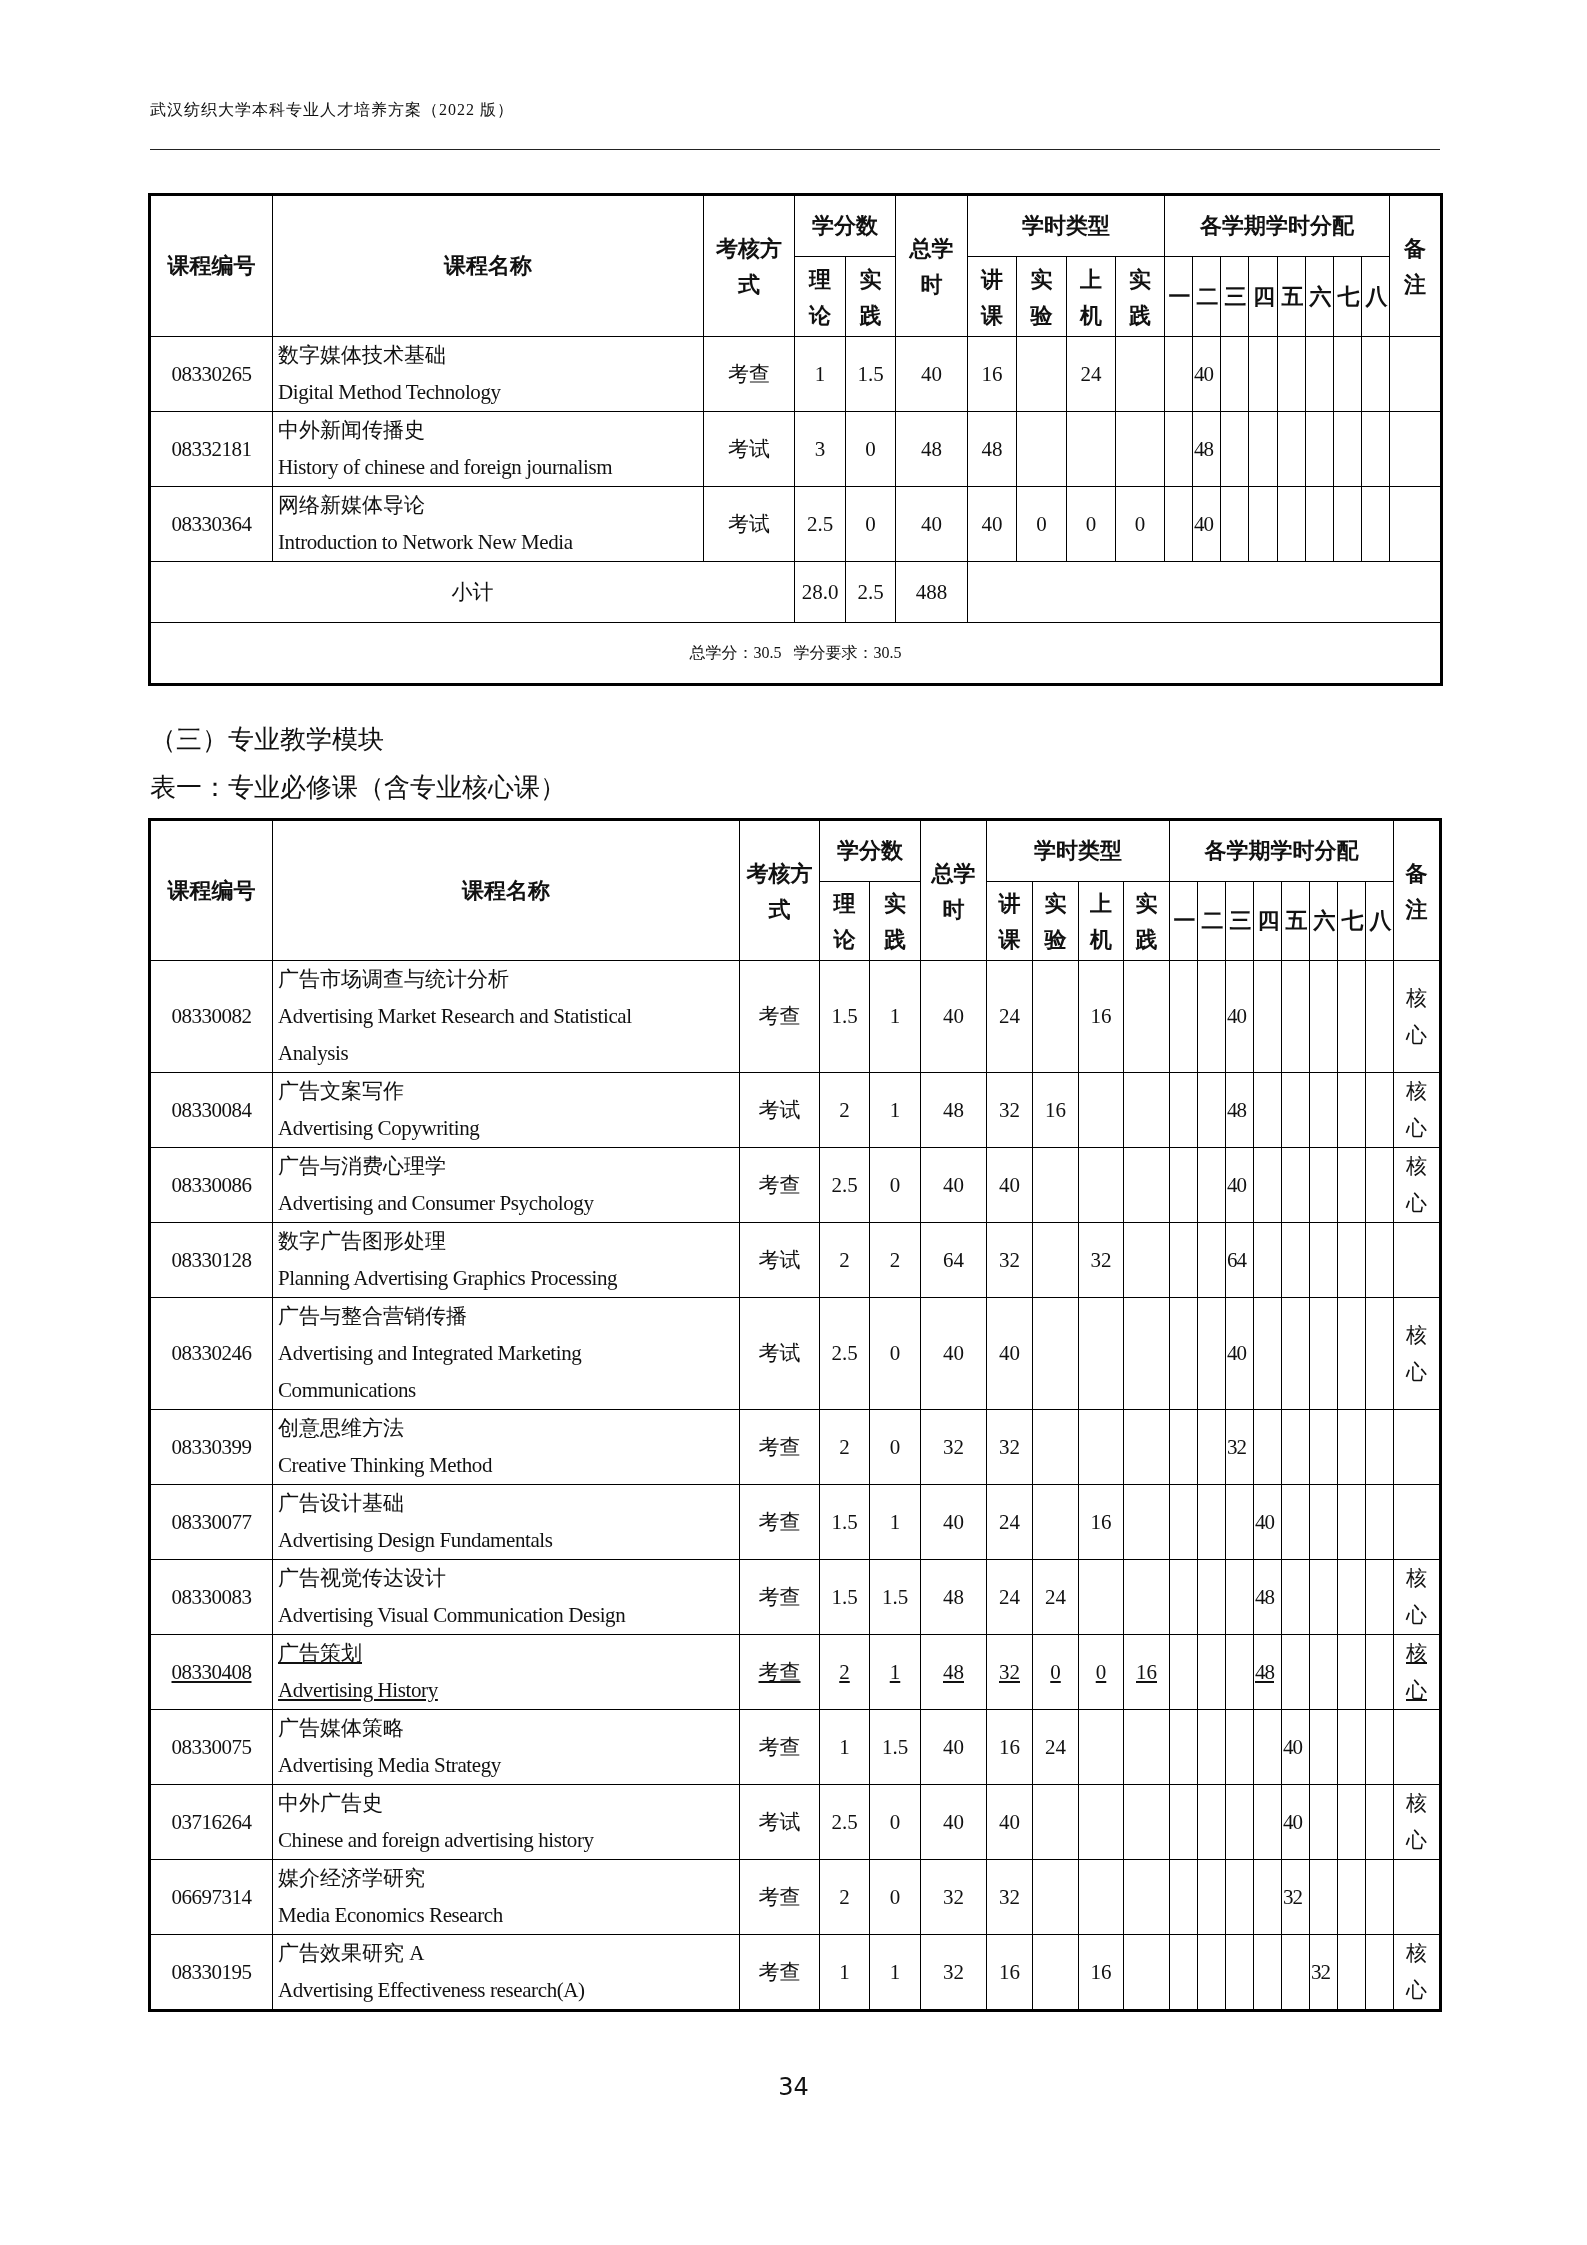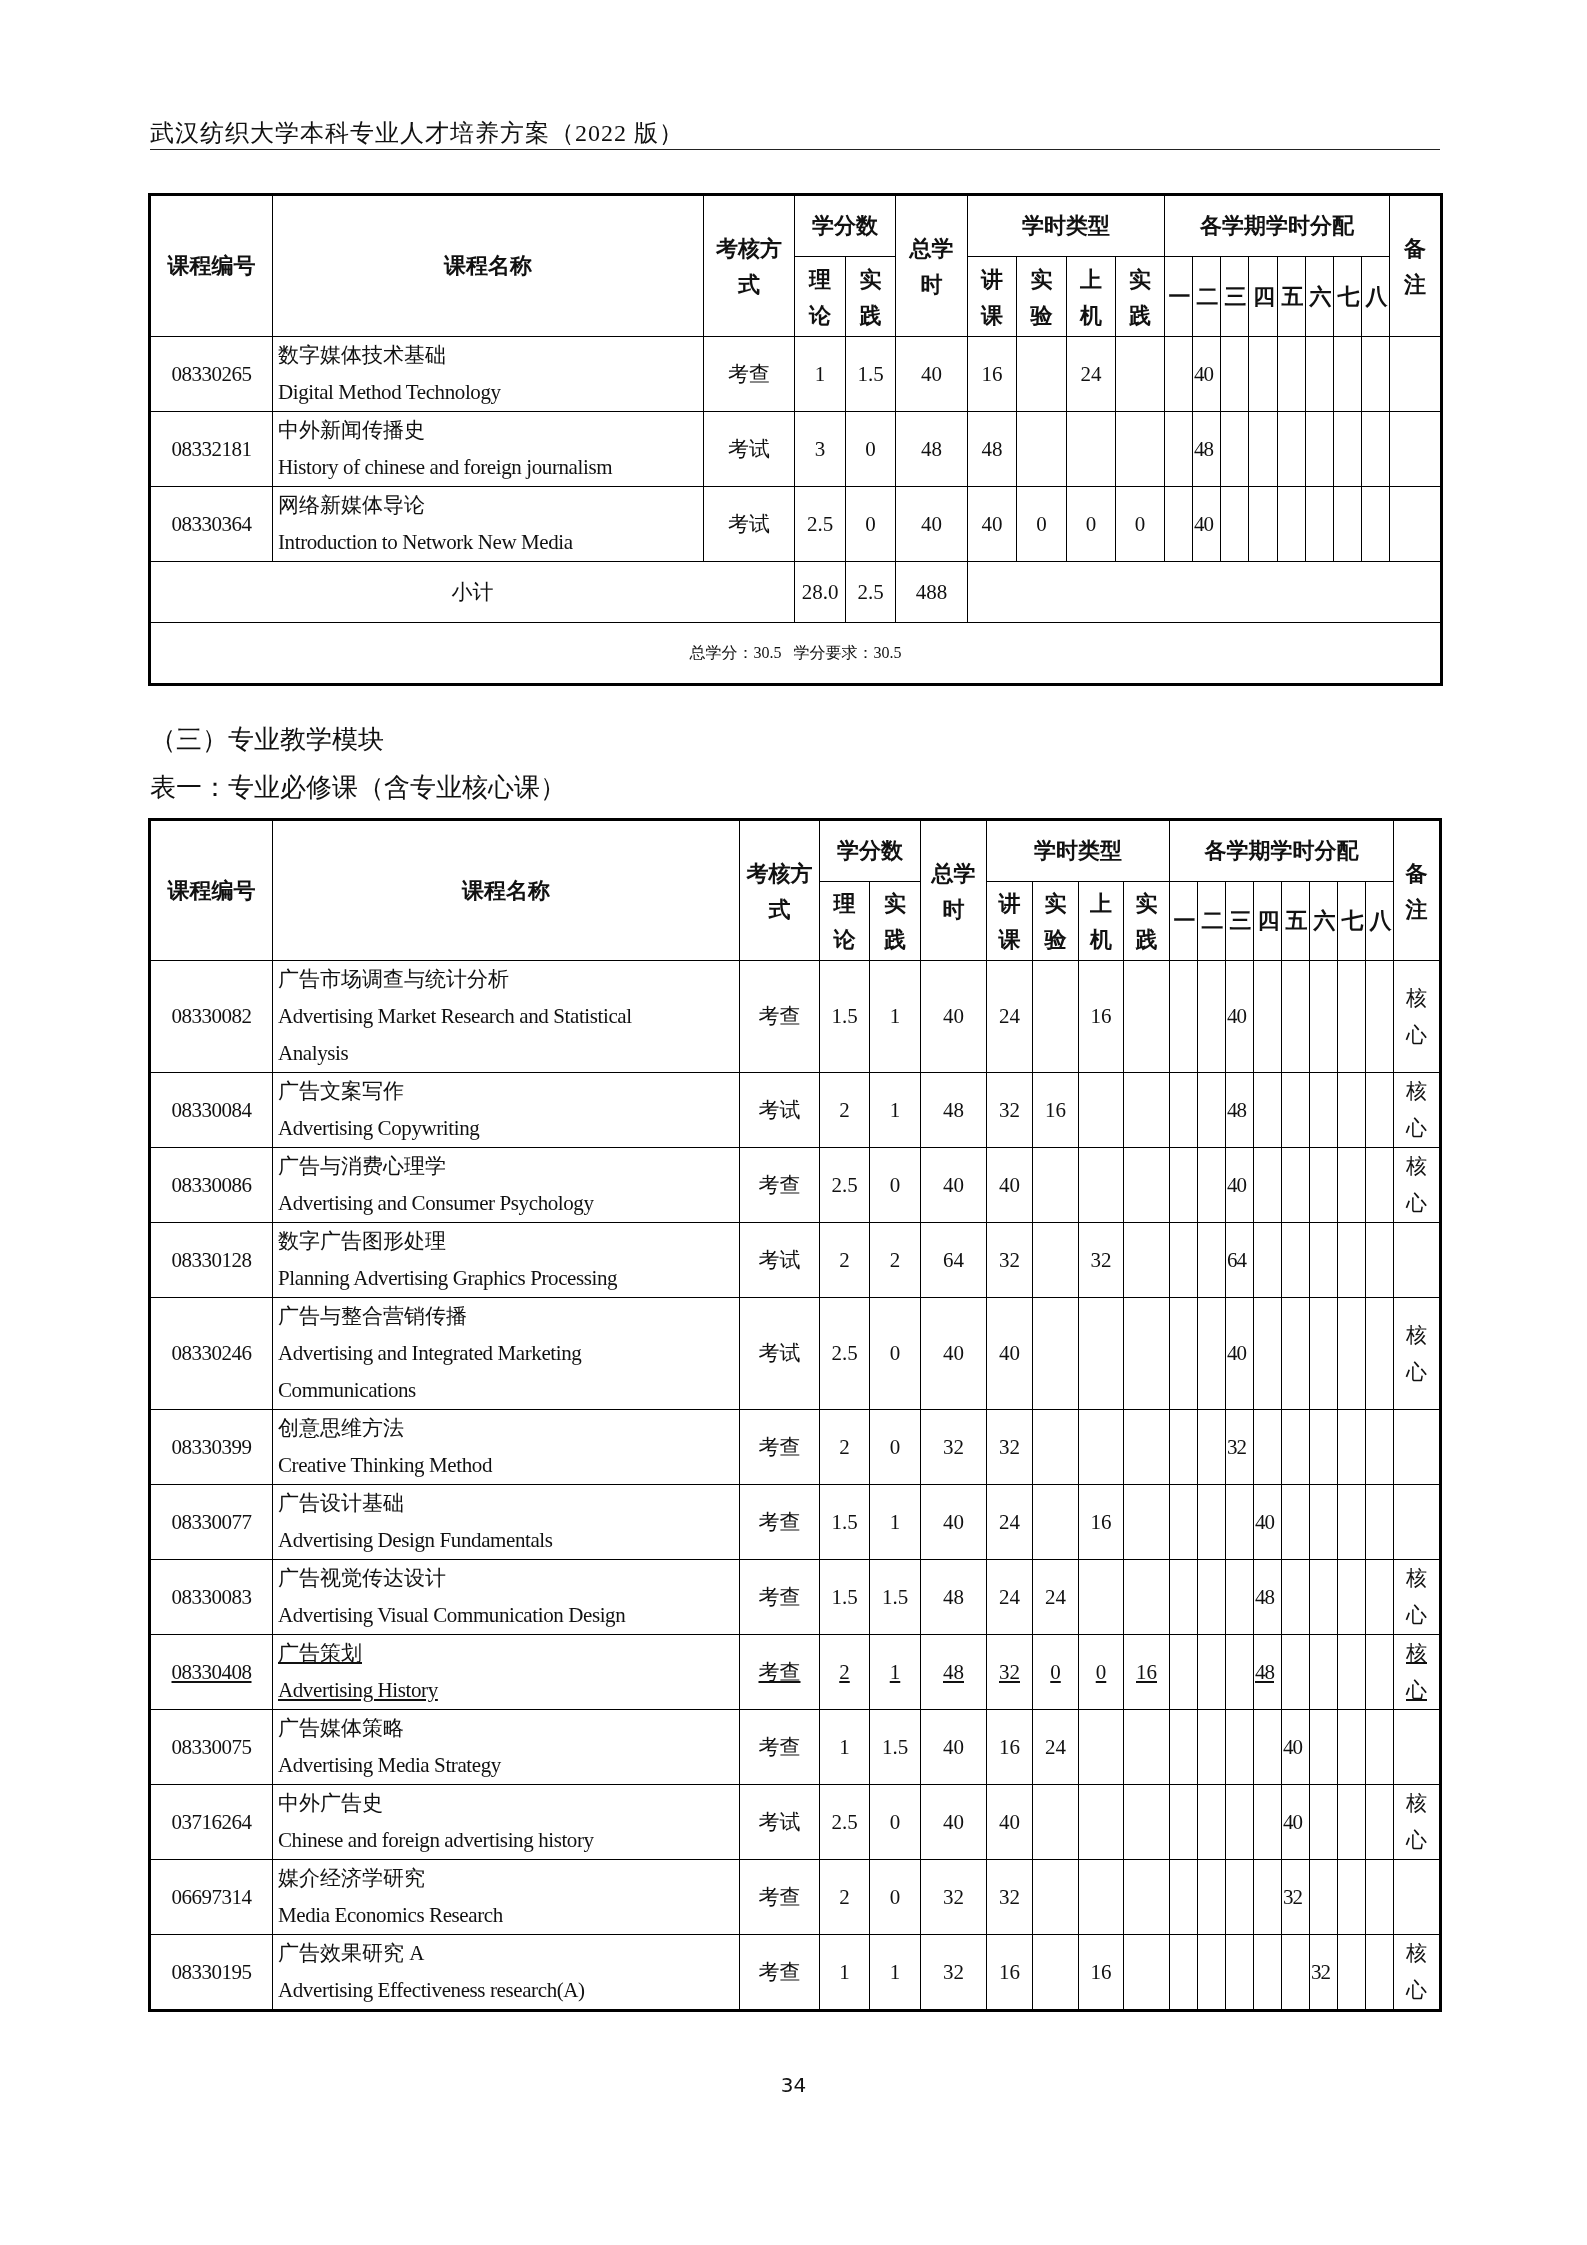--- a/index.html
+++ b/index.html
@@ -1,20 +1,20 @@
 <!DOCTYPE html>
 <html><head>
 <meta charset="utf-8">
 <style>
   html, body { margin: 0; padding: 0; background: #ffffff; }
   body { width: 1587px; height: 2245px; position: relative; font-family: "Liberation Serif", "DejaVu Serif", serif; color: #111; }
-  .page-header { position: absolute; left: 150px; top: 117px; font-size: 24px; letter-spacing: 1px; }
+  .page-header { position: absolute; left: 150px; top: 100px; font-size: 16px; letter-spacing: 1px; }
   .header-rule { position: absolute; left: 150px; top: 149px; width: 1290px; height: 0; border-top: 1.5px solid #222; }
   .section-title { position: absolute; left: 150px; font-size: 26px; }
-  .page-number { position: absolute; left: 0; width: 1587px; top: 2073px; text-align: center; font-family: "DejaVu Sans", sans-serif; font-size: 20px; }
+  .page-number { position: absolute; left: 0; width: 1587px; top: 2073px; text-align: center; font-family: "DejaVu Sans", sans-serif; font-size: 24px; }
   table.course { position: absolute; border-collapse: collapse; table-layout: fixed; border: 3.5px solid #000; font-size: 21px; }
   table.course td, table.course th { border: 1.2px solid #000; padding: 0; text-align: center; vertical-align: middle; font-weight: normal; line-height: 1.25; }
   table.course th { font-weight: bold; font-family: "DejaVu Serif", serif; font-size: 22px; }
   table.course th.sem { font-size: 22px; letter-spacing: -2px; }
   table.course th.stack { line-height: 36px; }
   table.course td.name { text-align: left; padding-left: 5px; line-height: 37px; }
   table.course td.name .en { white-space: nowrap; letter-spacing: -0.4px; }
   table.course td.semv { text-align: left; padding-left: 1px; letter-spacing: -1px; }
   table.course td.remark { line-height: 37px; }
   table.course td.code { letter-spacing: -0.5px; }

